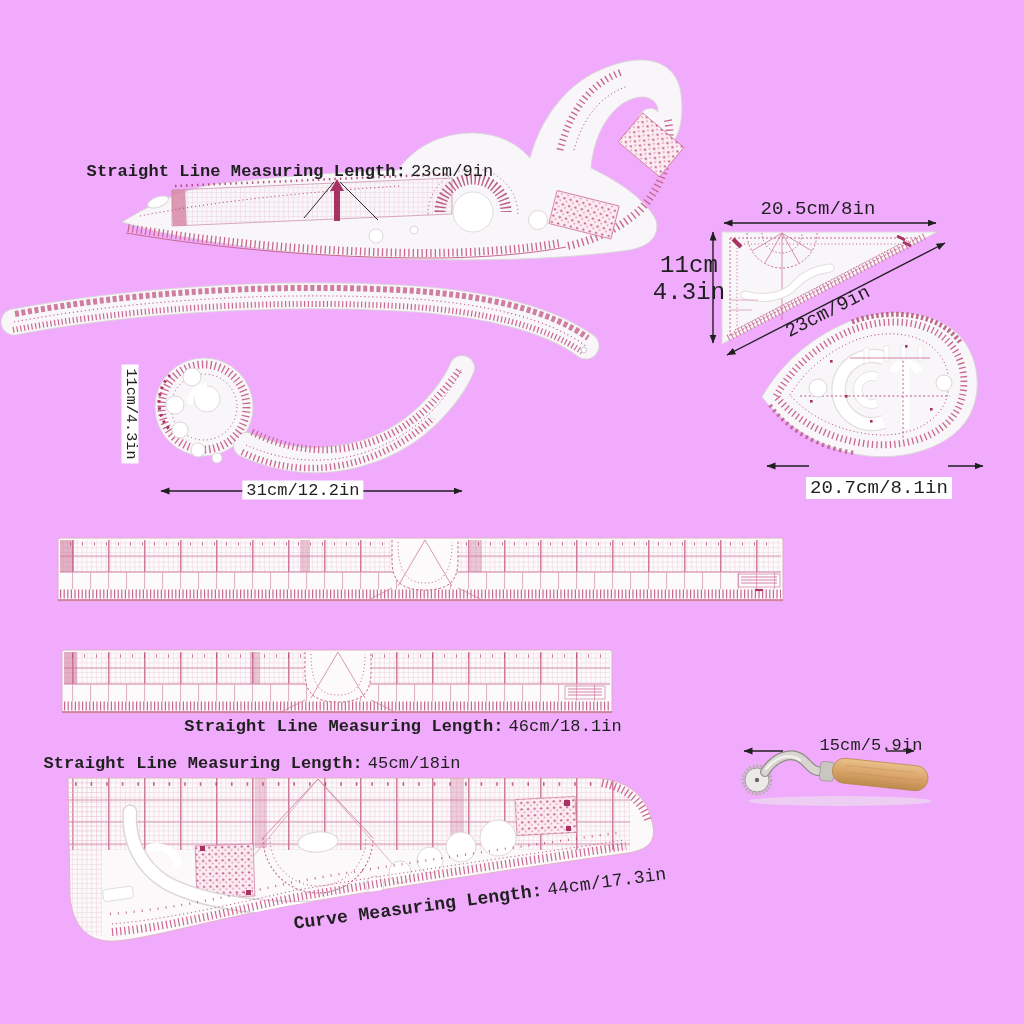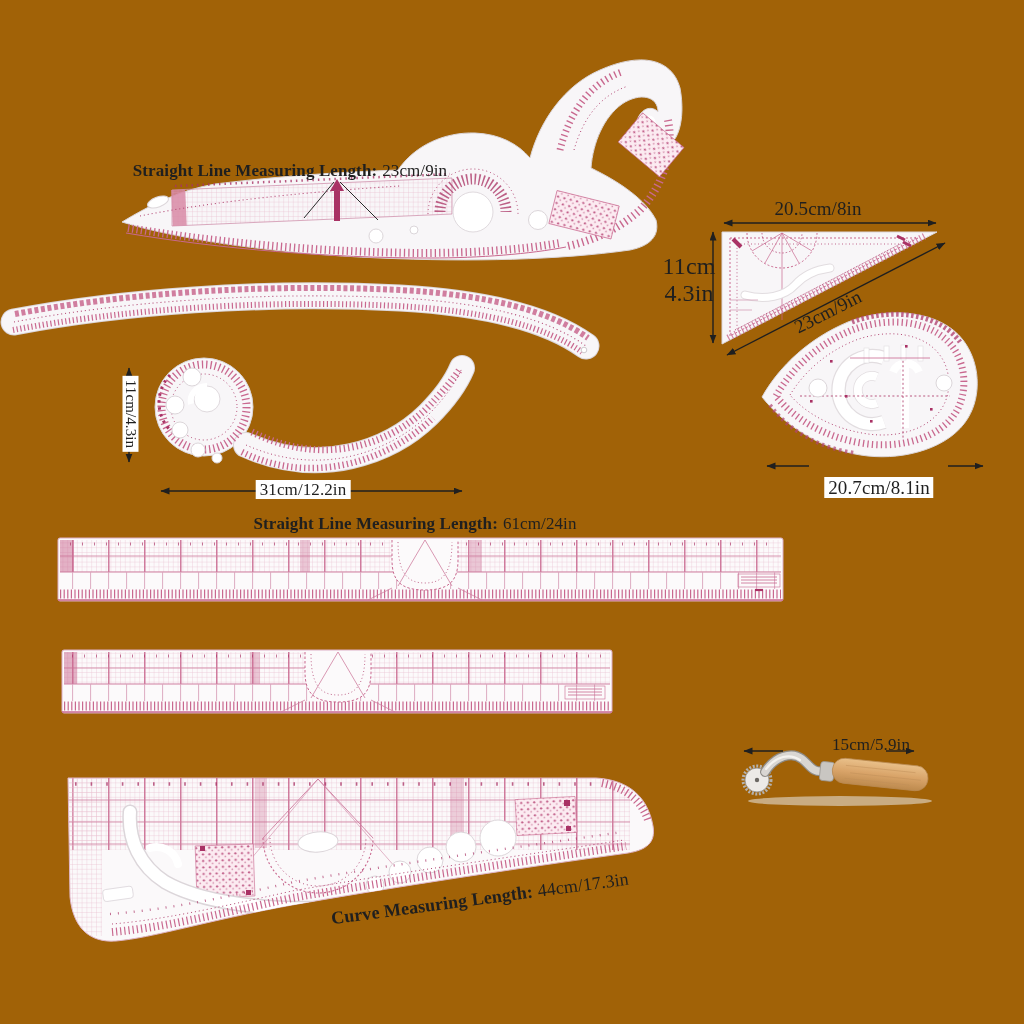--- a/index.html
+++ b/index.html
@@ -1,17 +1,17 @@
 <!DOCTYPE html>
 <html><head>
 <meta charset="utf-8">
 <style>
   html,body{margin:0;padding:0;background:#ffffff;}
-  #stage{position:relative;width:1024px;height:1024px;background:#a16207;overflow:hidden;
-         font-family:Liberation Serif, serif;color:#1f1f1f;}
+  #stage{position:relative;width:1024px;height:1024px;background:#f0abfc;overflow:hidden;
+         font-family:Liberation Mono, monospace;color:#1f1f1f;}
   #art{position:absolute;left:0;top:0;}
   .lbl{position:absolute;white-space:nowrap;transform:translate(-50%,-50%);
        font-size:17px;color:#1f1f1f;letter-spacing:.1px;}
   .lbl .p{font-weight:700;}
   .lbl .v{font-weight:400;margin-left:5px;}
   .num{font-weight:400;}
   .bgw{background:#ffffff;padding:0 4px;}
   .rot90{transform:translate(-50%,-50%) rotate(90deg);}
   .rotd{transform:translate(-50%,-50%) rotate(-27deg);}
   .rotc{transform:translate(-50%,-50%) rotate(-7.6deg);}
@@ -336,22 +336,25 @@
   <div class="lbl two" style="left:689px;top:280px">
     <div class="num">11cm</div>
     <div class="num">4.3in</div>
   </div>
   <div class="lbl rotd f19" style="left:828px;top:312px">
     <span class="num">23cm/9in</span>
   </div>
   <div class="lbl f19" style="left:879px;top:488px">
     <span class="num bgw">20.7cm/8.1in</span>
   </div>
-  <div class="lbl" style="left:415px;top:524px">
-    <span class="p">Straight Line Measuring Length:</span><span class="v">61cm/24in</span>
+  <div class="lbl" style="left:403px;top:726px">
+    <span class="p">Straight Line Measuring Length:</span><span class="v">46cm/18.1in</span>
+  </div>
+  <div class="lbl" style="left:252px;top:763px">
+    <span class="p">Straight Line Measuring Length:</span><span class="v">45cm/18in</span>
   </div>
   <div class="lbl rotc f18" style="left:480px;top:899px">
     <span class="p">Curve Measuring Length:</span><span class="v">44cm/17.3in</span>
   </div>
   <div class="lbl" style="left:871px;top:745px">
     <span class="num">15cm/5.9in</span>
   </div>
 
 </div>
 

